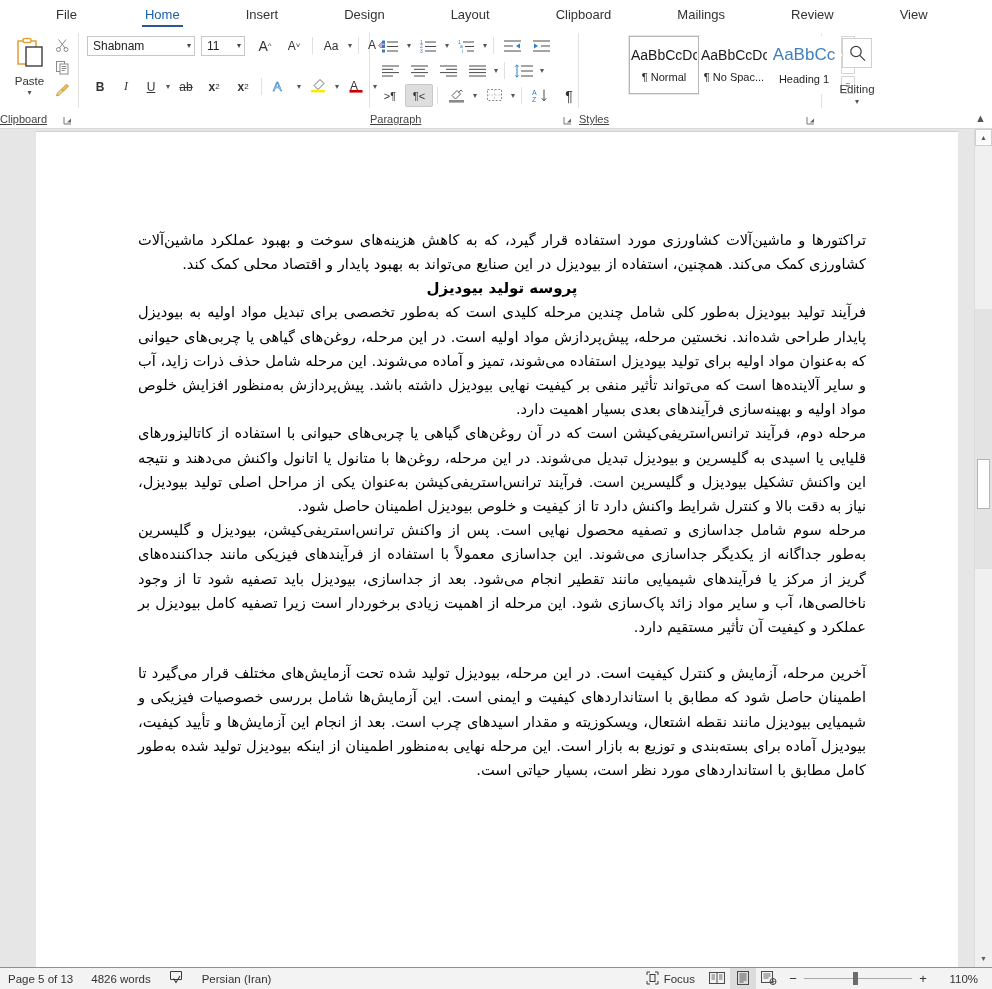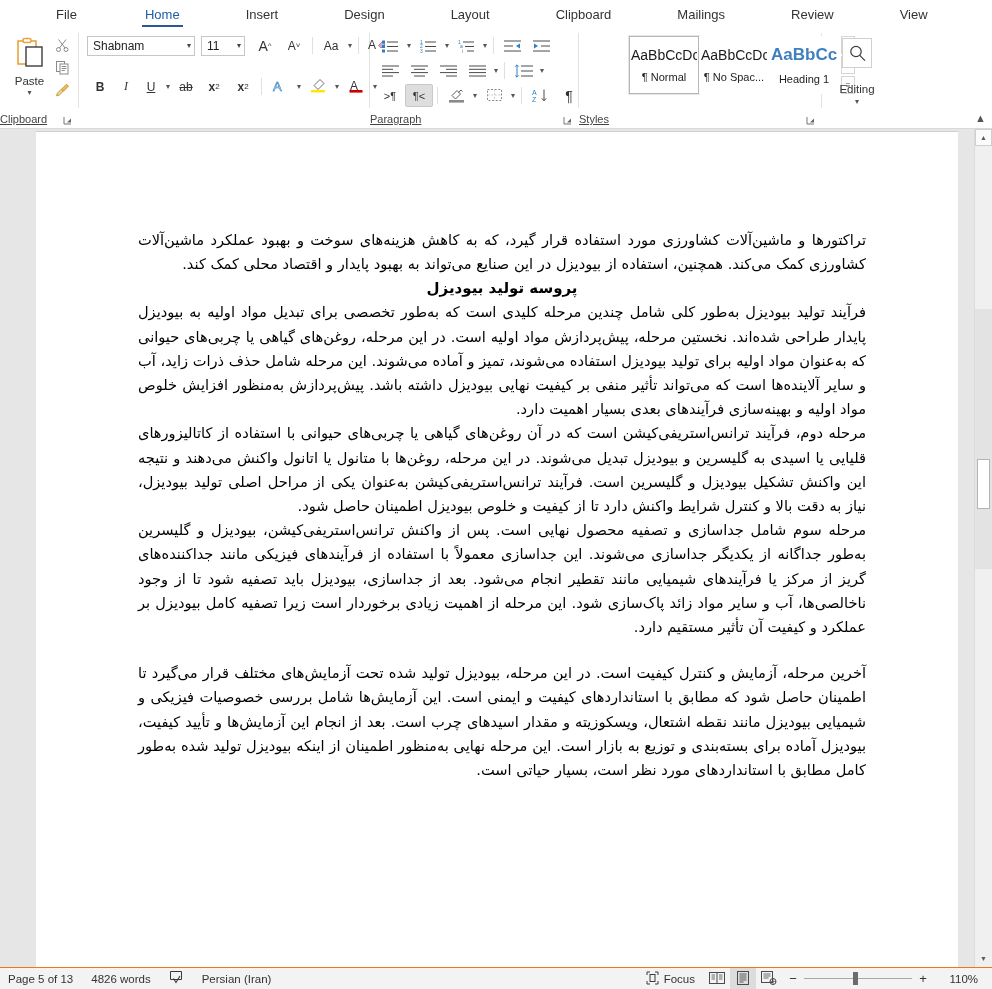--- a/index.html
+++ b/index.html
@@ -90,21 +90,21 @@
 
   
   .styles-gallery{display:flex;align-items:stretch;padding-left:46px;}
   .style-card{
     width:70px;height:58px;border:1px solid transparent;background:#fff;
     display:flex;flex-direction:column;align-items:center;justify-content:center;
     box-sizing:border-box;
   }
   .style-card.sel{border:1px solid #b6b6b6;outline:1px solid #e6e6e6;}
   .style-card .prev{font-size:14px;color:#1a1a1a;white-space:nowrap;overflow:hidden;width:66px;text-align:center;}
-  .style-card .prev.h1{font-size:17px;color:#3f7fbf;font-weight:700;}
+  .style-card .prev.h1{font-size:17px;color:#3f7fbf;font-weight:400;}
   .style-card .nm{font-size:11px;color:#222;margin-top:8px;white-space:nowrap;}
   .gal-scroll{display:flex;flex-direction:column;justify-content:space-between;margin-left:2px;}
   .gal-scroll .gsb{
     width:14px;height:18px;border:1px solid #d6d6d6;background:#fff;
     display:flex;align-items:center;justify-content:center;font-size:8px;color:#444;
     box-sizing:border-box;
   }
 
   
   .editing{

